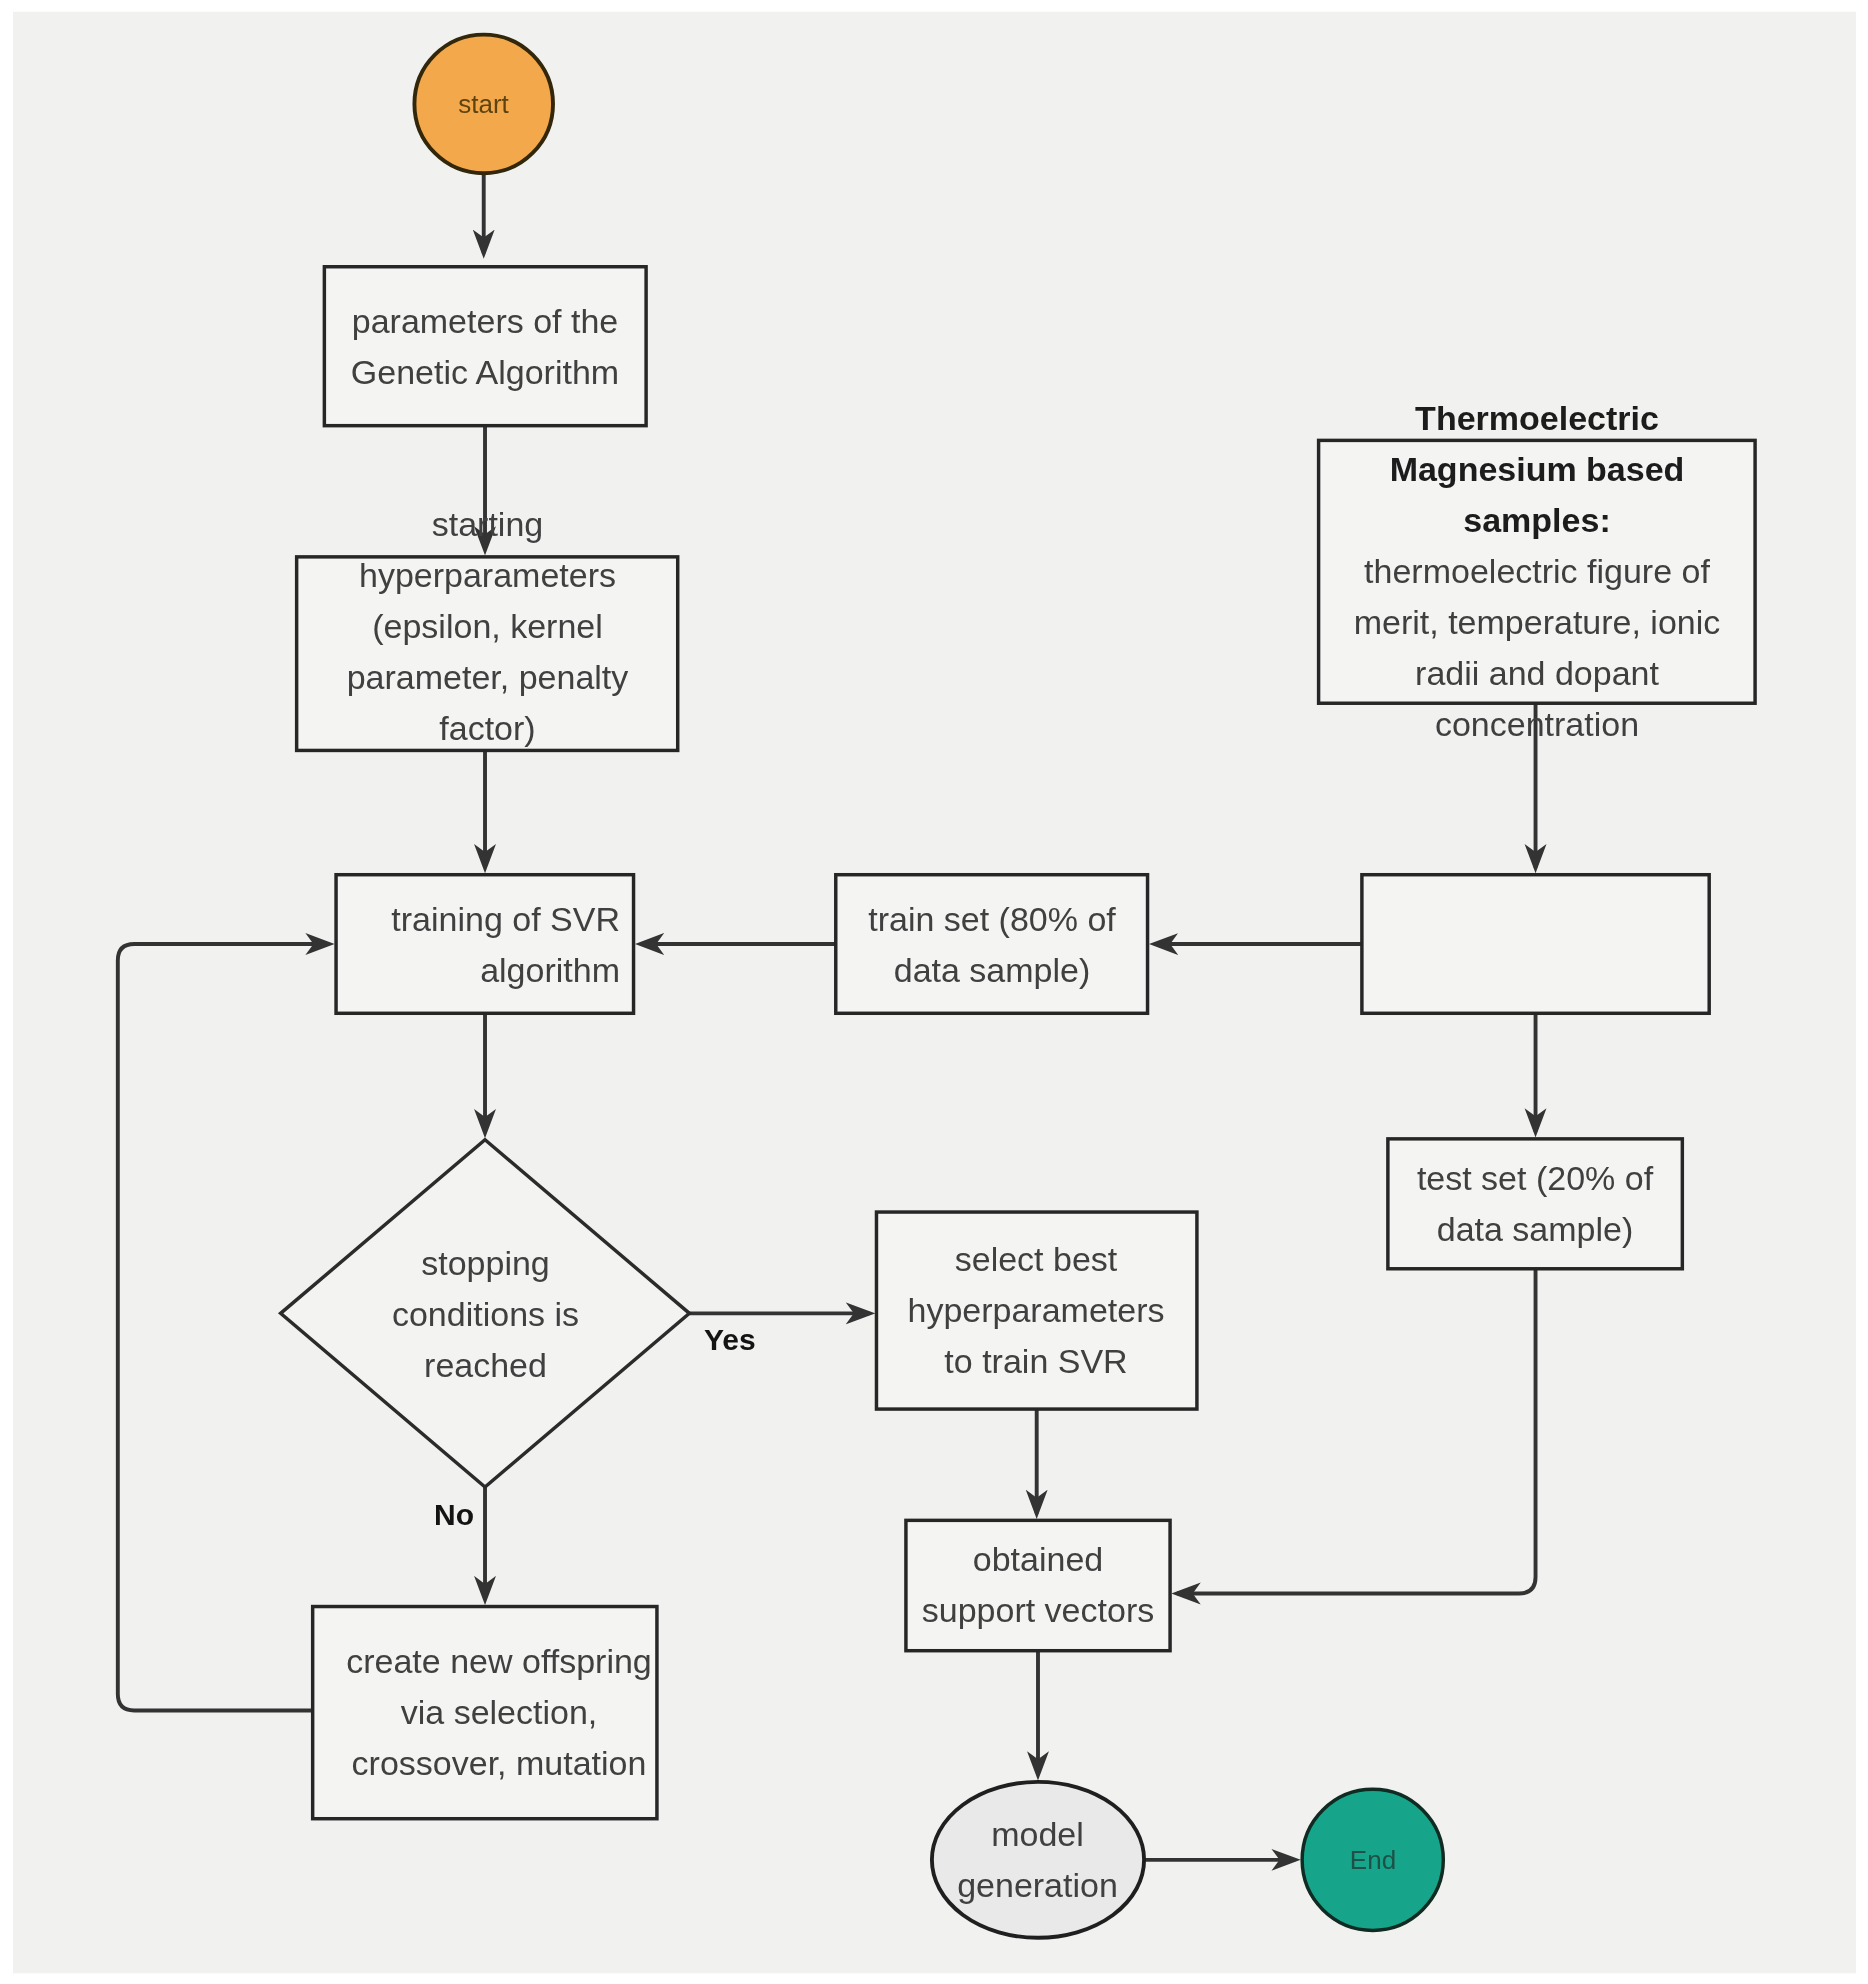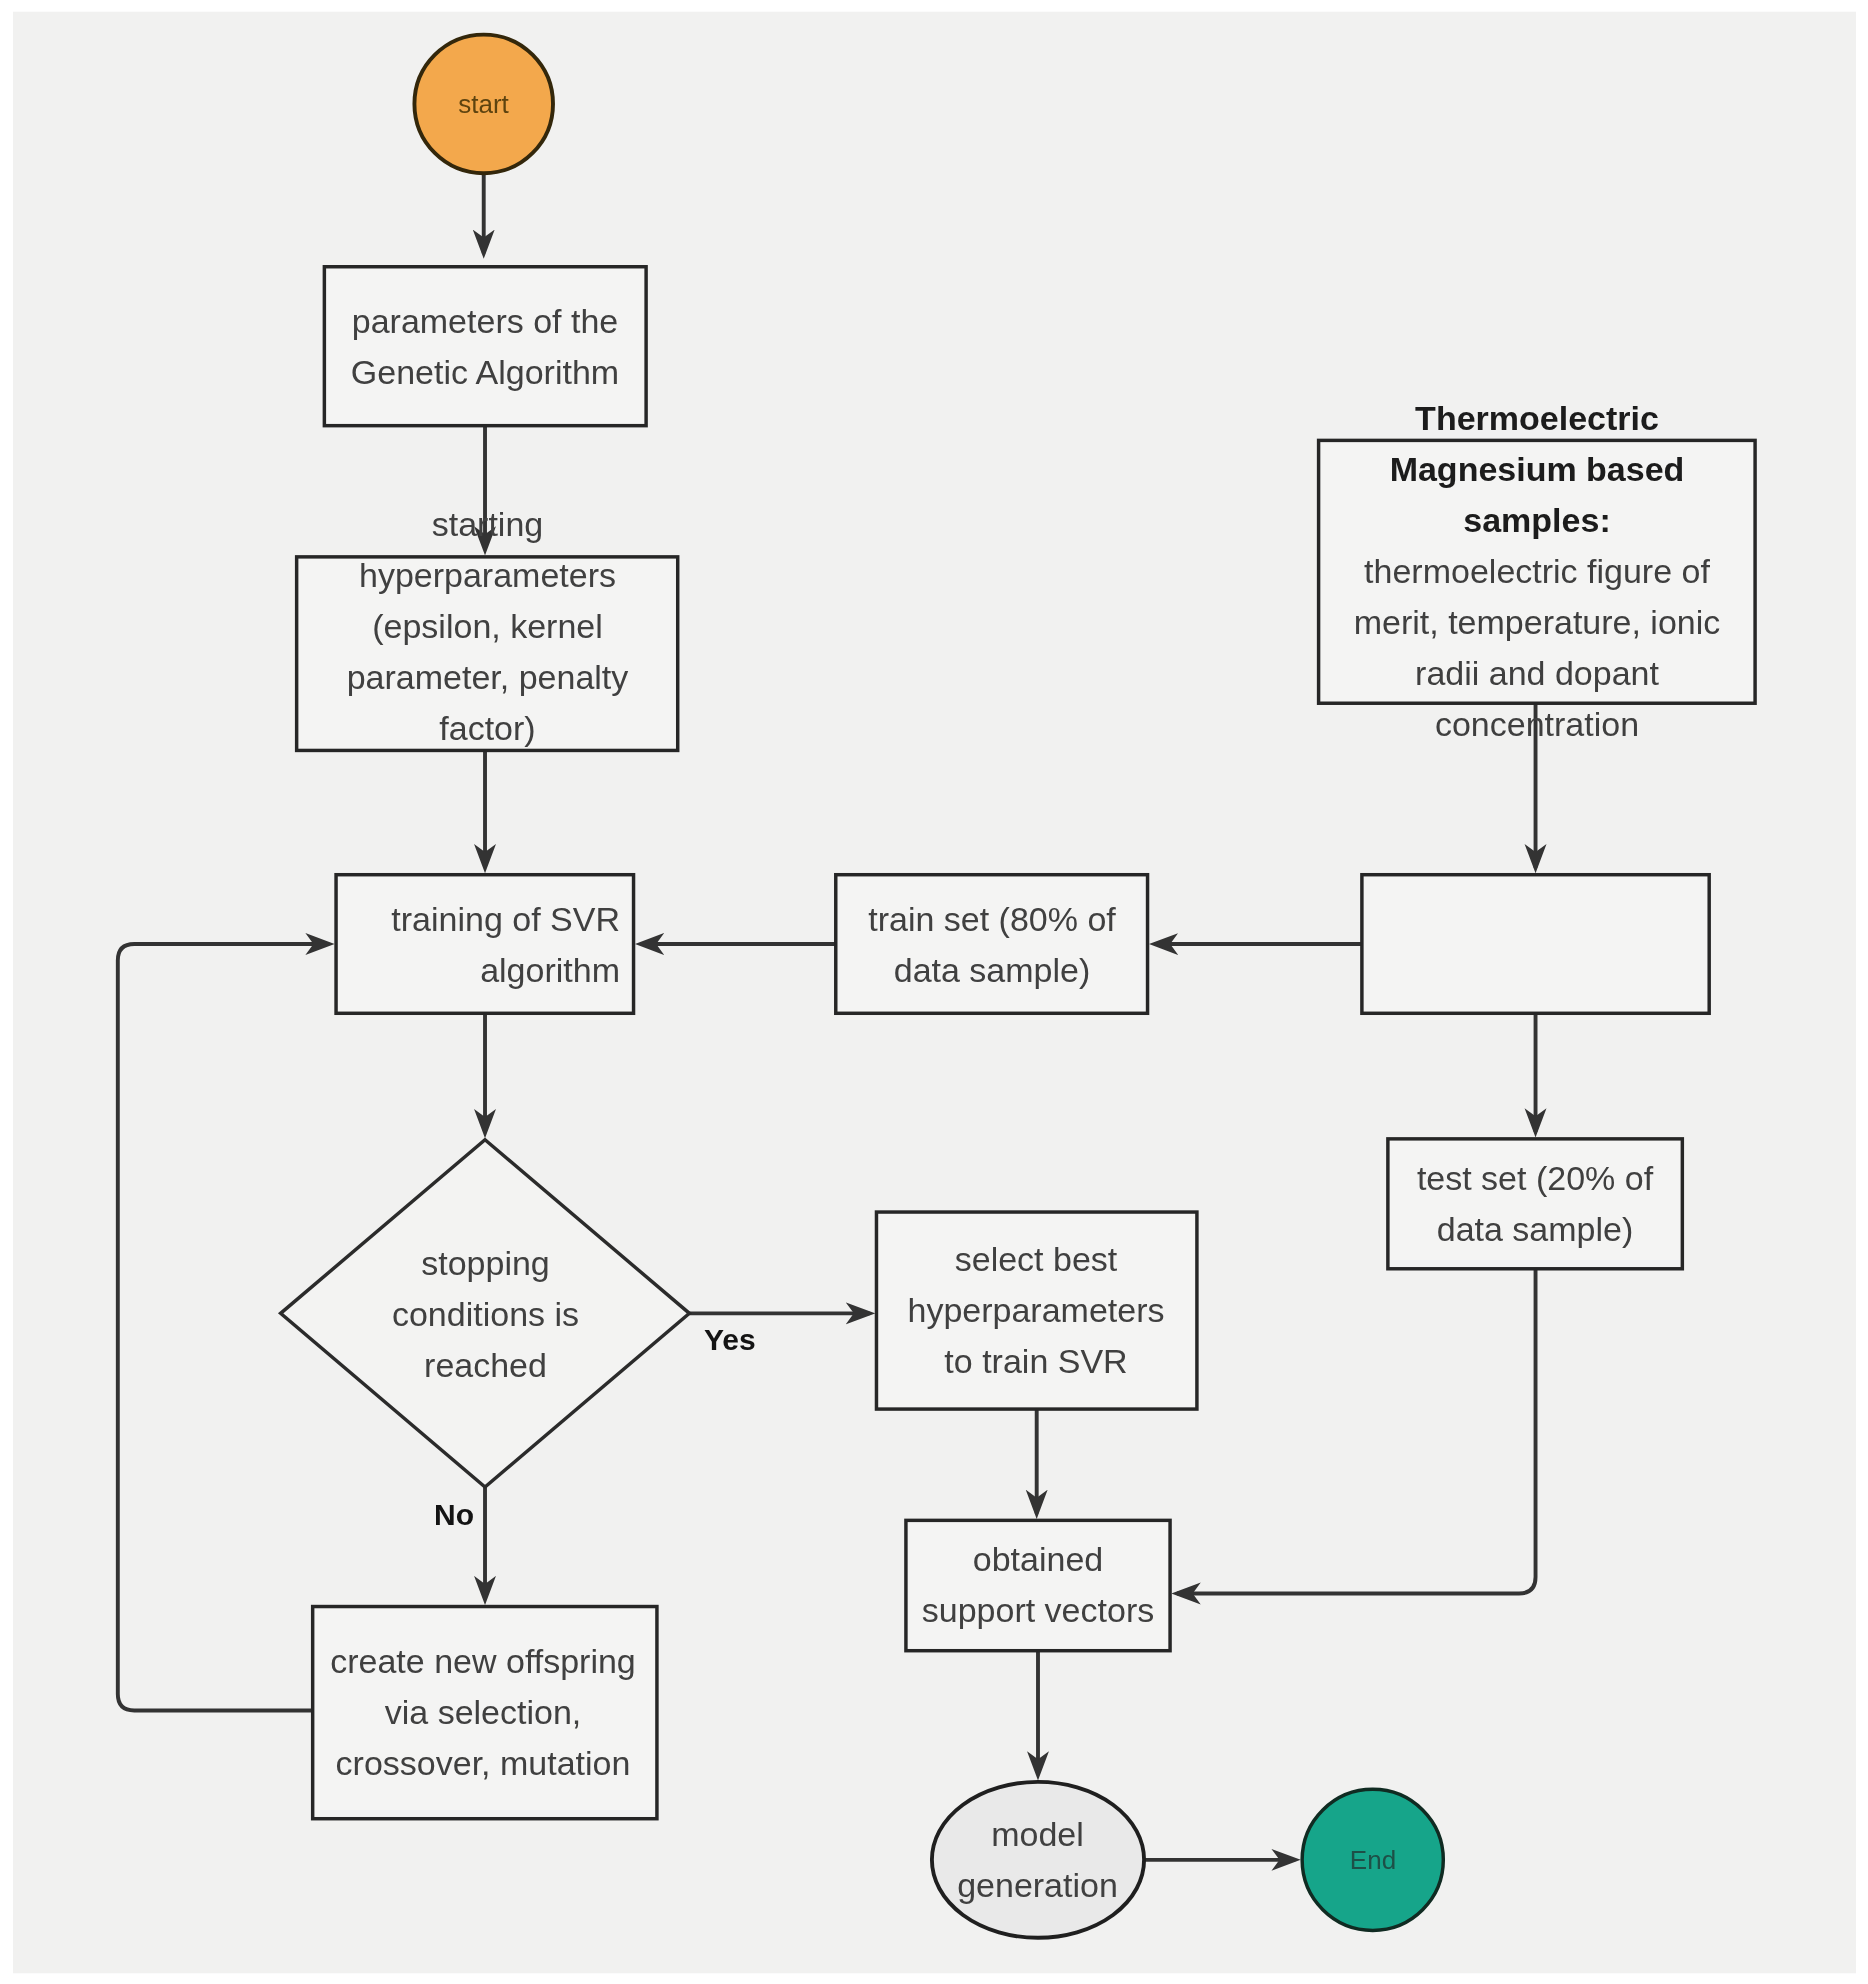--- a/index.html
+++ b/index.html
@@ -107,21 +107,21 @@
   </div>
 
   <div class="label" style="left:876px;top:1212px;width:320px;height:197px;padding:12px 13px;box-sizing:border-box;border-radius:26px;">
     <div class="inner">select best hyperparameters to train SVR</div>
   </div>
 
   <div class="label" style="left:1388px;top:1139px;width:294px;height:130px;padding:0 13px;box-sizing:border-box;">
     <div class="inner">test set (20% of data sample)</div>
   </div>
 
-  <div class="label" style="left:311px;top:1606px;width:344px;height:212px;padding:7px 13px;box-sizing:border-box;align-items:center;">
+  <div class="label" style="left:327px;top:1606px;width:344px;height:212px;padding:7px 13px;box-sizing:border-box;align-items:center;">
     <div class="inner">create new offspring via selection, crossover, mutation</div>
   </div>
 
   <div class="label" style="left:906px;top:1520px;width:264px;height:130px;padding:0 10.8px;box-sizing:border-box;">
     <div class="inner">obtained support vectors</div>
   </div>
 
   <div class="label" style="left:953px;top:1795px;width:169px;height:130px;">
     <div class="inner">model generation</div>
   </div>

